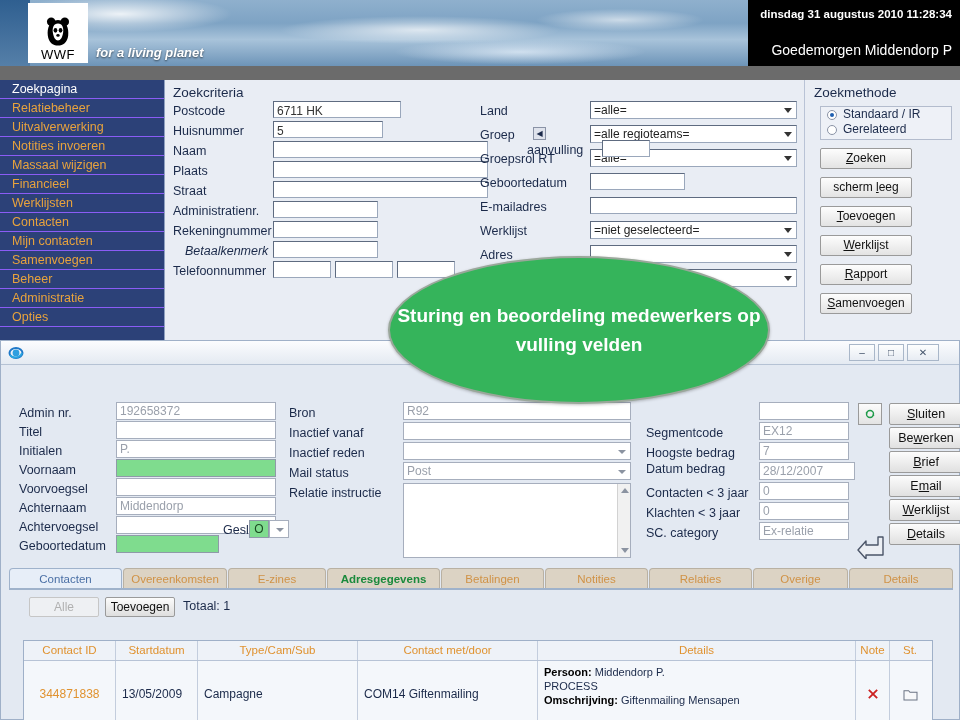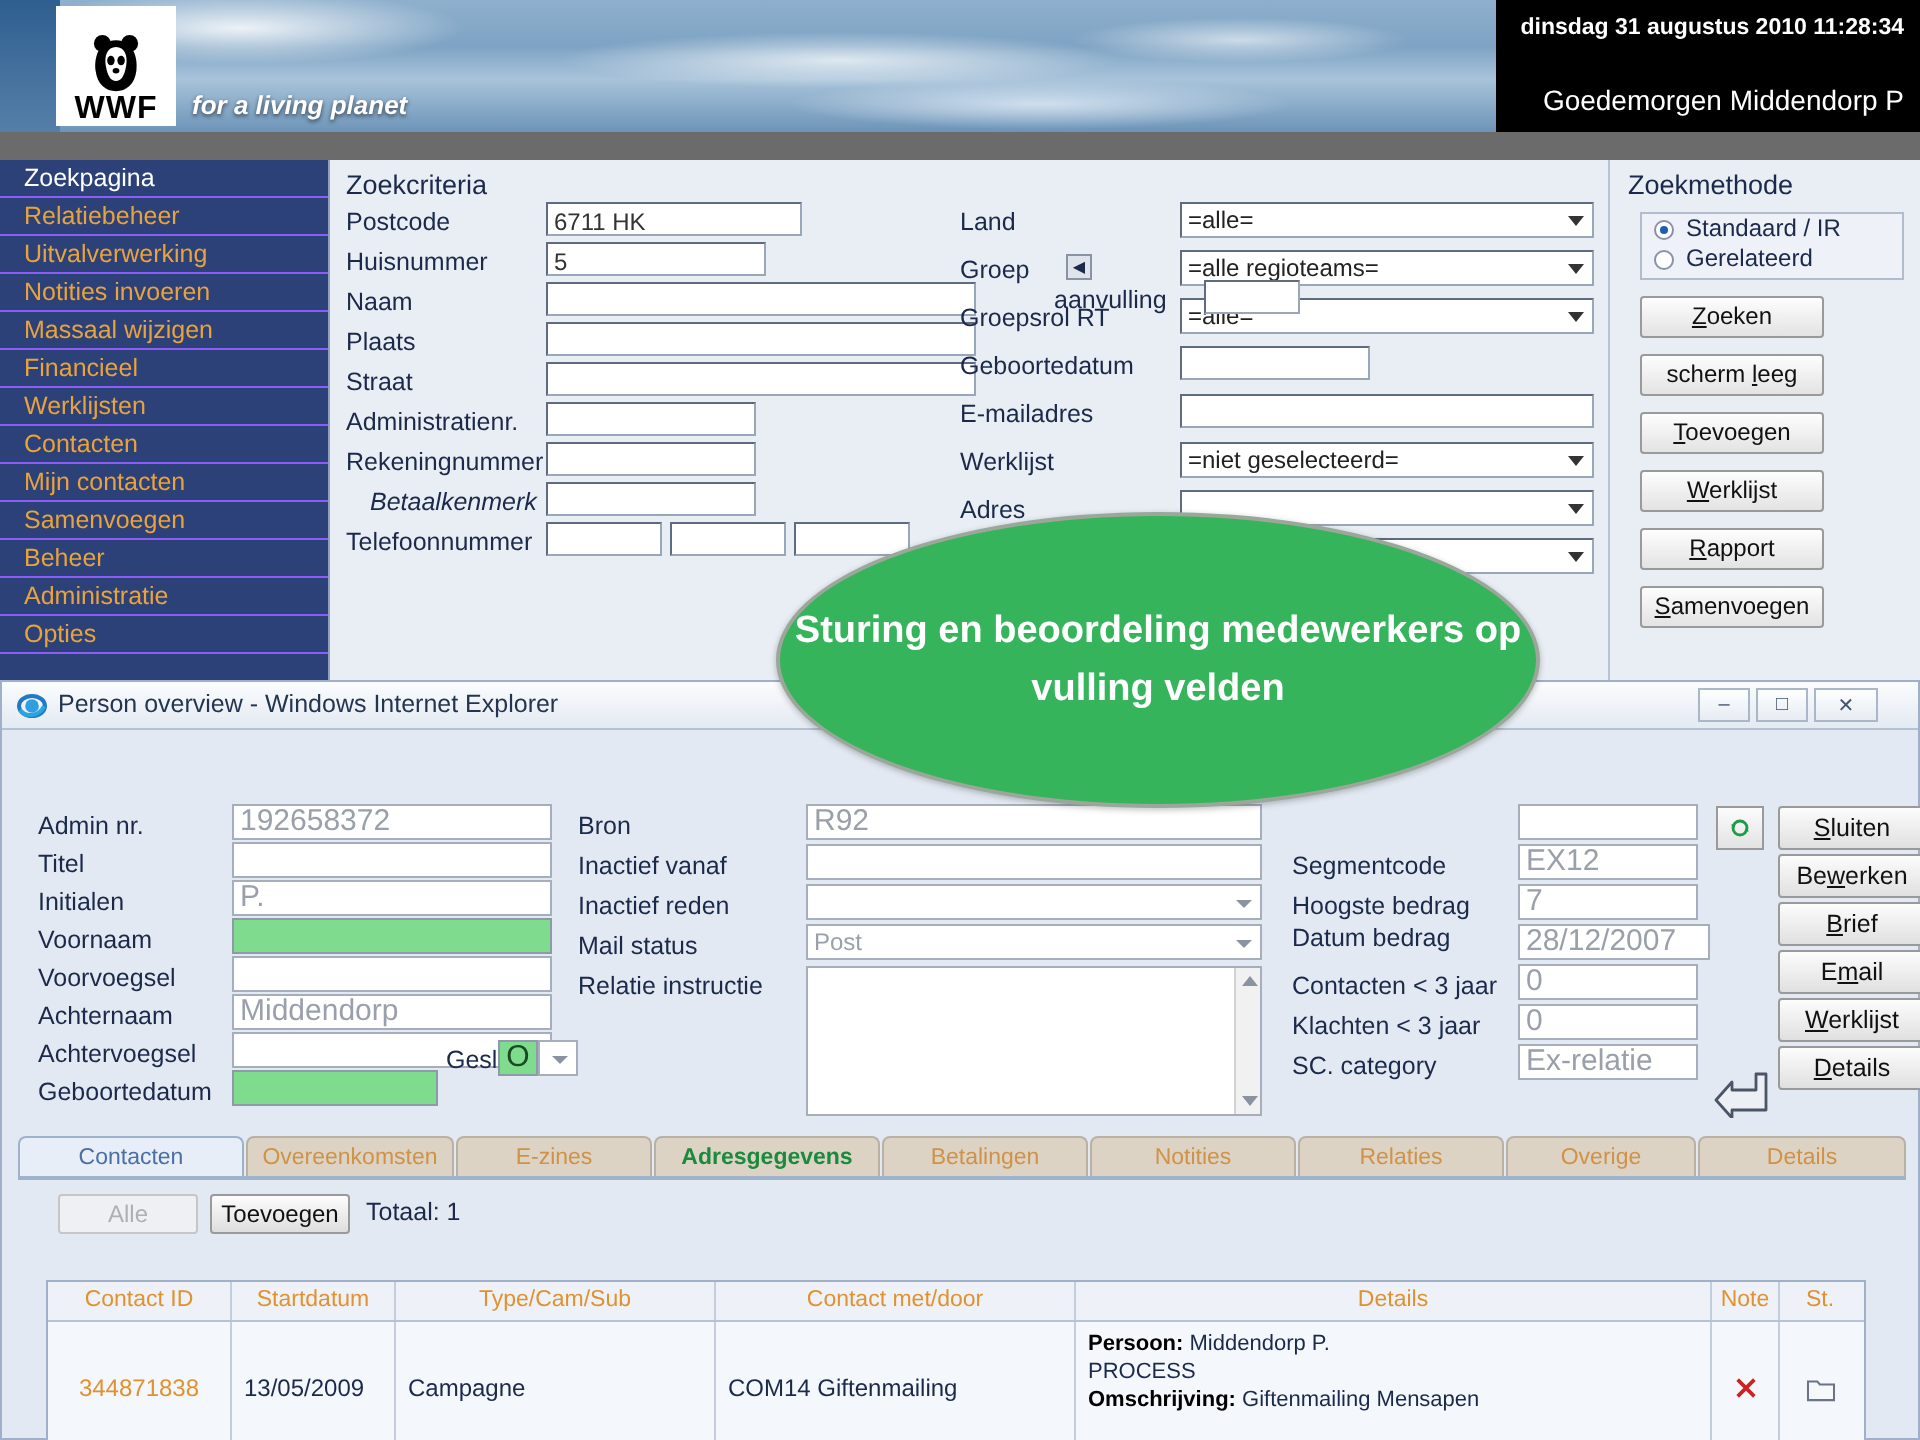--- a/index.html
+++ b/index.html
@@ -26,21 +26,21 @@
     content:""; position:absolute; left:0; top:0; width:30px; height:66px;
     background:linear-gradient(180deg,#2f5f90,#557fa8);
   }
   .wwf-logo {
     position:absolute; left:28px; top:3px; width:60px; height:60px;
     background:#fff; display:flex; flex-direction:column;
     align-items:center; justify-content:flex-end; padding-bottom:2px;
   }
   .panda { width:34px; height:34px; position:relative; }
   .panda svg { width:34px; height:34px; display:block; }
-  .wwf-text { font-weight:bold; font-size:16px; color:#000; letter-spacing:.5px; line-height:12px; }
+  .wwf-text { font-weight:normal; font-size:13px; color:#000; letter-spacing:.5px; line-height:12px; }
   .tagline {
     position:absolute; left:96px; top:45px; color:#fff;
     font-style:italic; font-weight:bold; font-size:13px;
     text-shadow:0 1px 2px rgba(0,0,0,.6);
   }
   .hdr-date { position:absolute; right:8px; top:8px; color:#fff; font-size:11.5px; font-weight:bold; }
   .hdr-greet { position:absolute; right:8px; top:42px; color:#fff; font-size:14px; }
   .banner-bottom { position:absolute; left:0; top:66px; width:960px; height:14px; background:#6b6b6b; }
 
   
@@ -116,21 +116,21 @@
     border:1px solid #a9b7c9; background:linear-gradient(180deg,#fdfefe,#e7ecf3);
     display:flex;align-items:center;justify-content:center; font-size:10px; color:#44546b; }
 
   .ie-body { position:relative; height:354px; background:#e3e9f2; }
 
   
   .d-row { position:absolute; height:20px; line-height:20px; }
   .dlabel { font-size:12.5px; color:#1b2a4a; white-space:nowrap; }
   .din {
     border:1px solid #a6aebd; background:#fff; height:18px;
-    font-size:15px; line-height:16px; padding:0 3px; color:#333;
+    font-size:12px; line-height:16px; padding:0 3px; color:#333;
   }
   .din.ro { color:#9aa0ab; background:#fff; }
   .din.green { background:#7fdc8e; border-color:#8f9aa8; }
   .dsel { border:1px solid #a6aebd; background:#fff; height:18px; position:relative;
      font-size:12px; line-height:17px; padding:0 3px; color:#9aa0ab; }
   .dsel .arrow { position:absolute; right:4px; top:7px; width:0;height:0;
     border-left:4px solid transparent;border-right:4px solid transparent;border-top:4px solid #8b93a1; }
   .dta { position:absolute; border:1px solid #a6aebd; background:#fff; }
   .dta .sb { position:absolute; right:0; top:0; width:13px; height:100%; background:#f1f1f1; border-left:1px solid #d2d2d2; }
   .dta .sb .up,.dta .sb .dn{ position:absolute; left:3px; width:0;height:0;
@@ -338,21 +338,20 @@
 
 <div class="iewin">
   <div class="ie-title">
     <span class="ie-icon">
       <svg viewBox="0 0 16 16">
         <ellipse cx="8" cy="8" rx="6.5" ry="5" fill="none" stroke="#1f78c8" stroke-width="2"></ellipse>
         <path d="M2 10 C5 14 12 13 14 8" fill="none" stroke="#2aa5e0" stroke-width="2"></path>
         <circle cx="8" cy="8" r="3.4" fill="#2f9fe0"></circle>
       </svg>
     </span>
-    <span class="ie-title-text">Person overview - Windows Internet Explorer</span>
     <div class="wbtn" style="right:84px;">
       <span>–</span>
     </div>
     <div class="wbtn" style="right:55px;">
       <span>□</span>
     </div>
     <div class="wbtn" style="right:20px; width:32px;">
       <span>✕</span>
     </div>
   </div>

